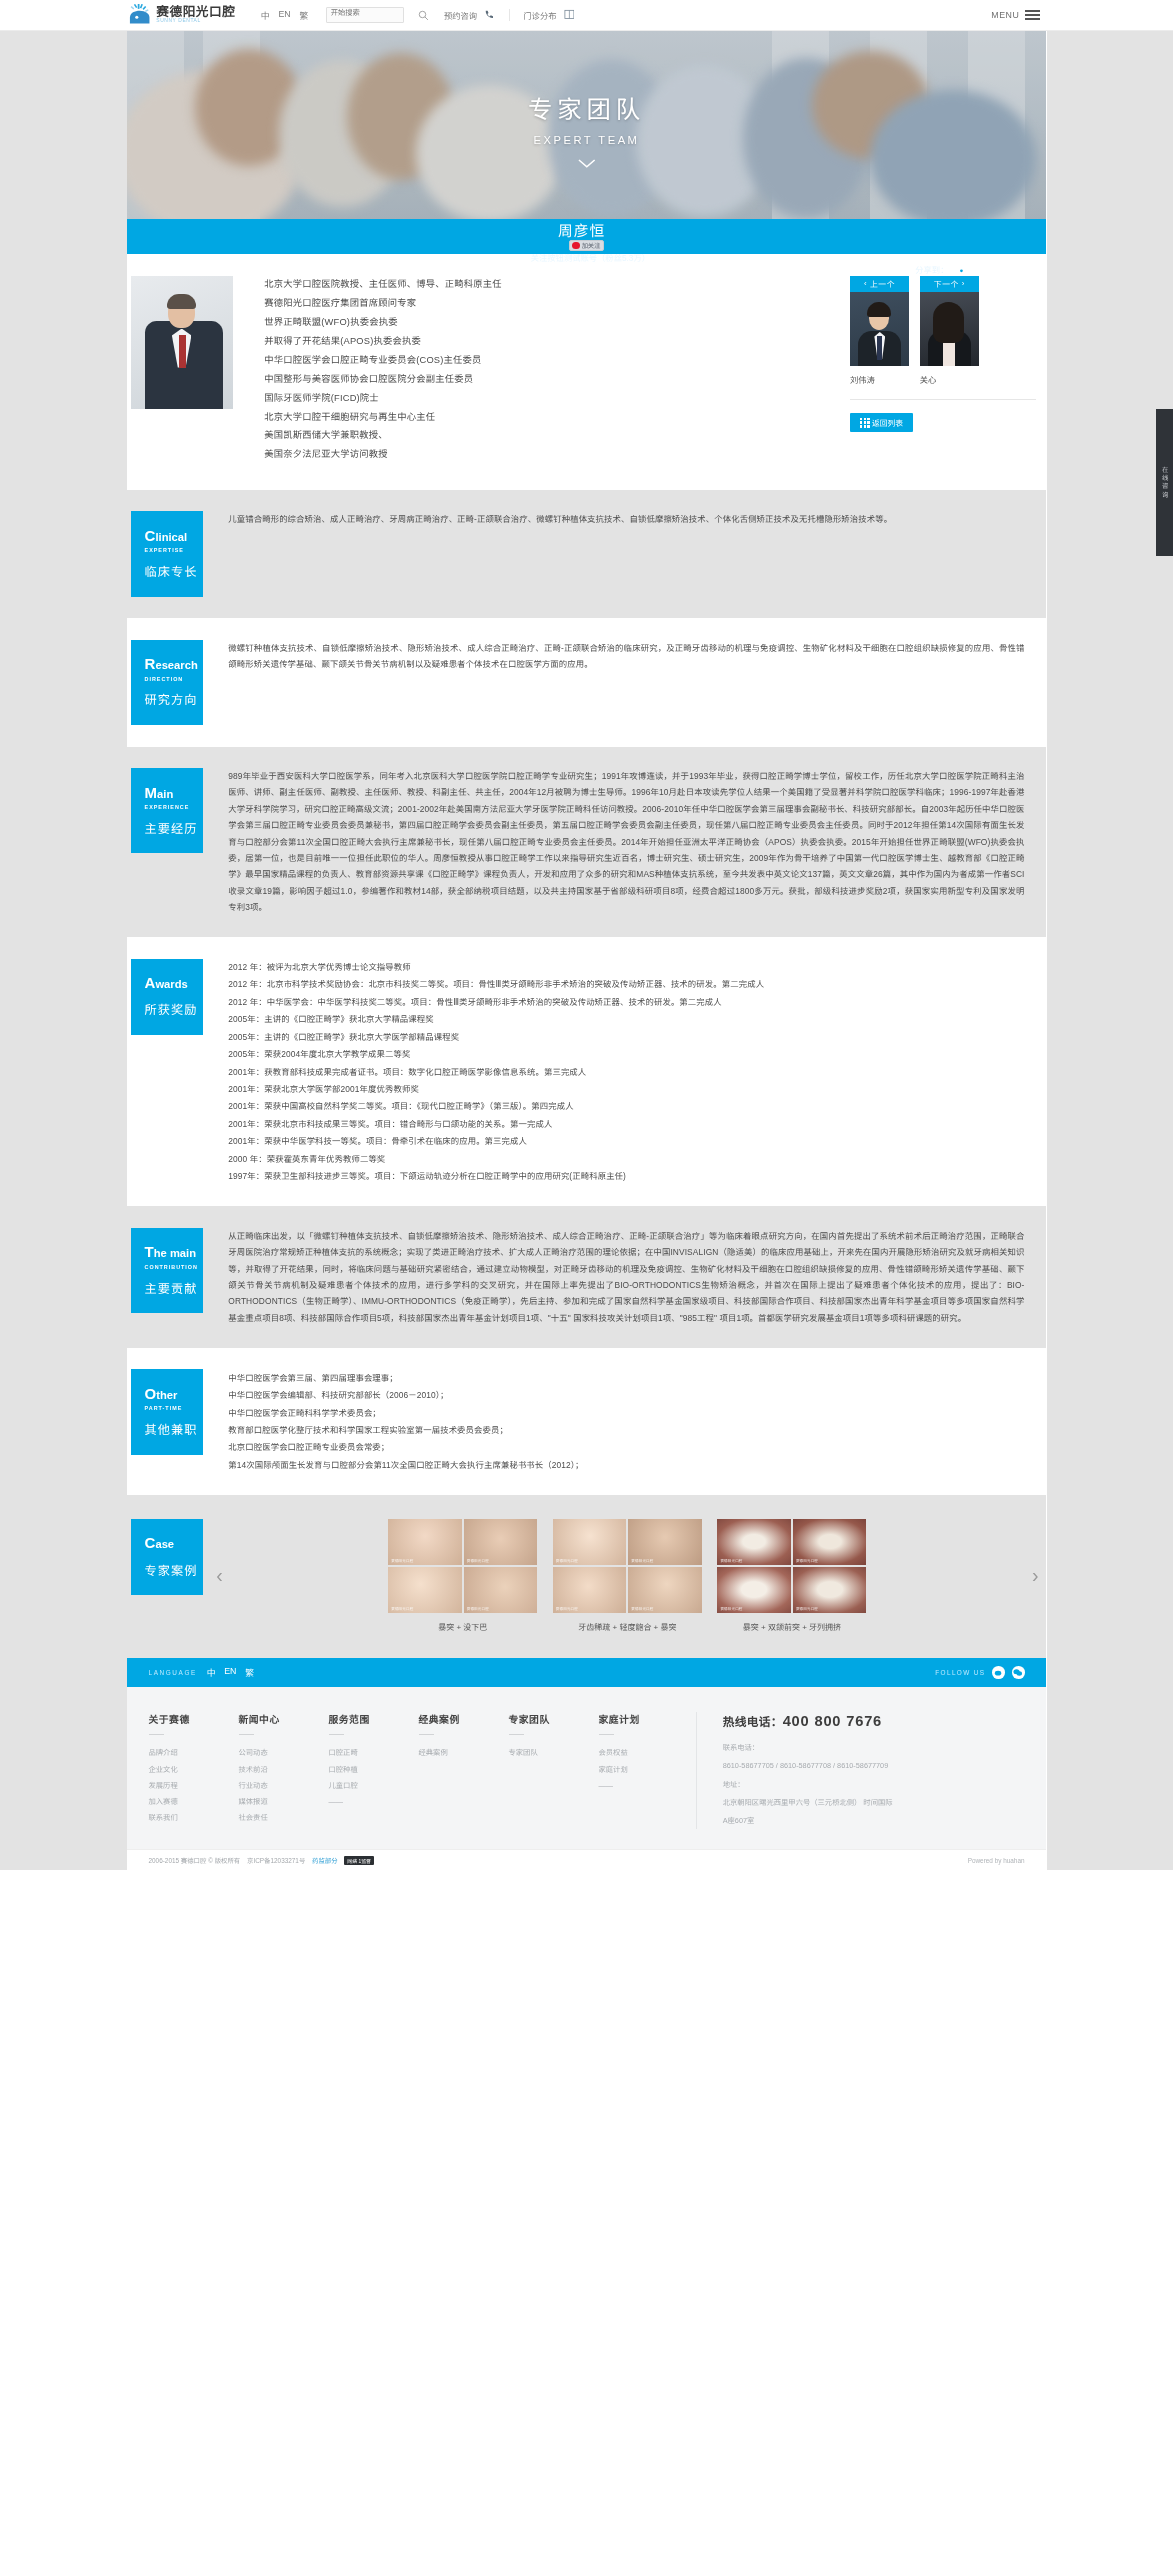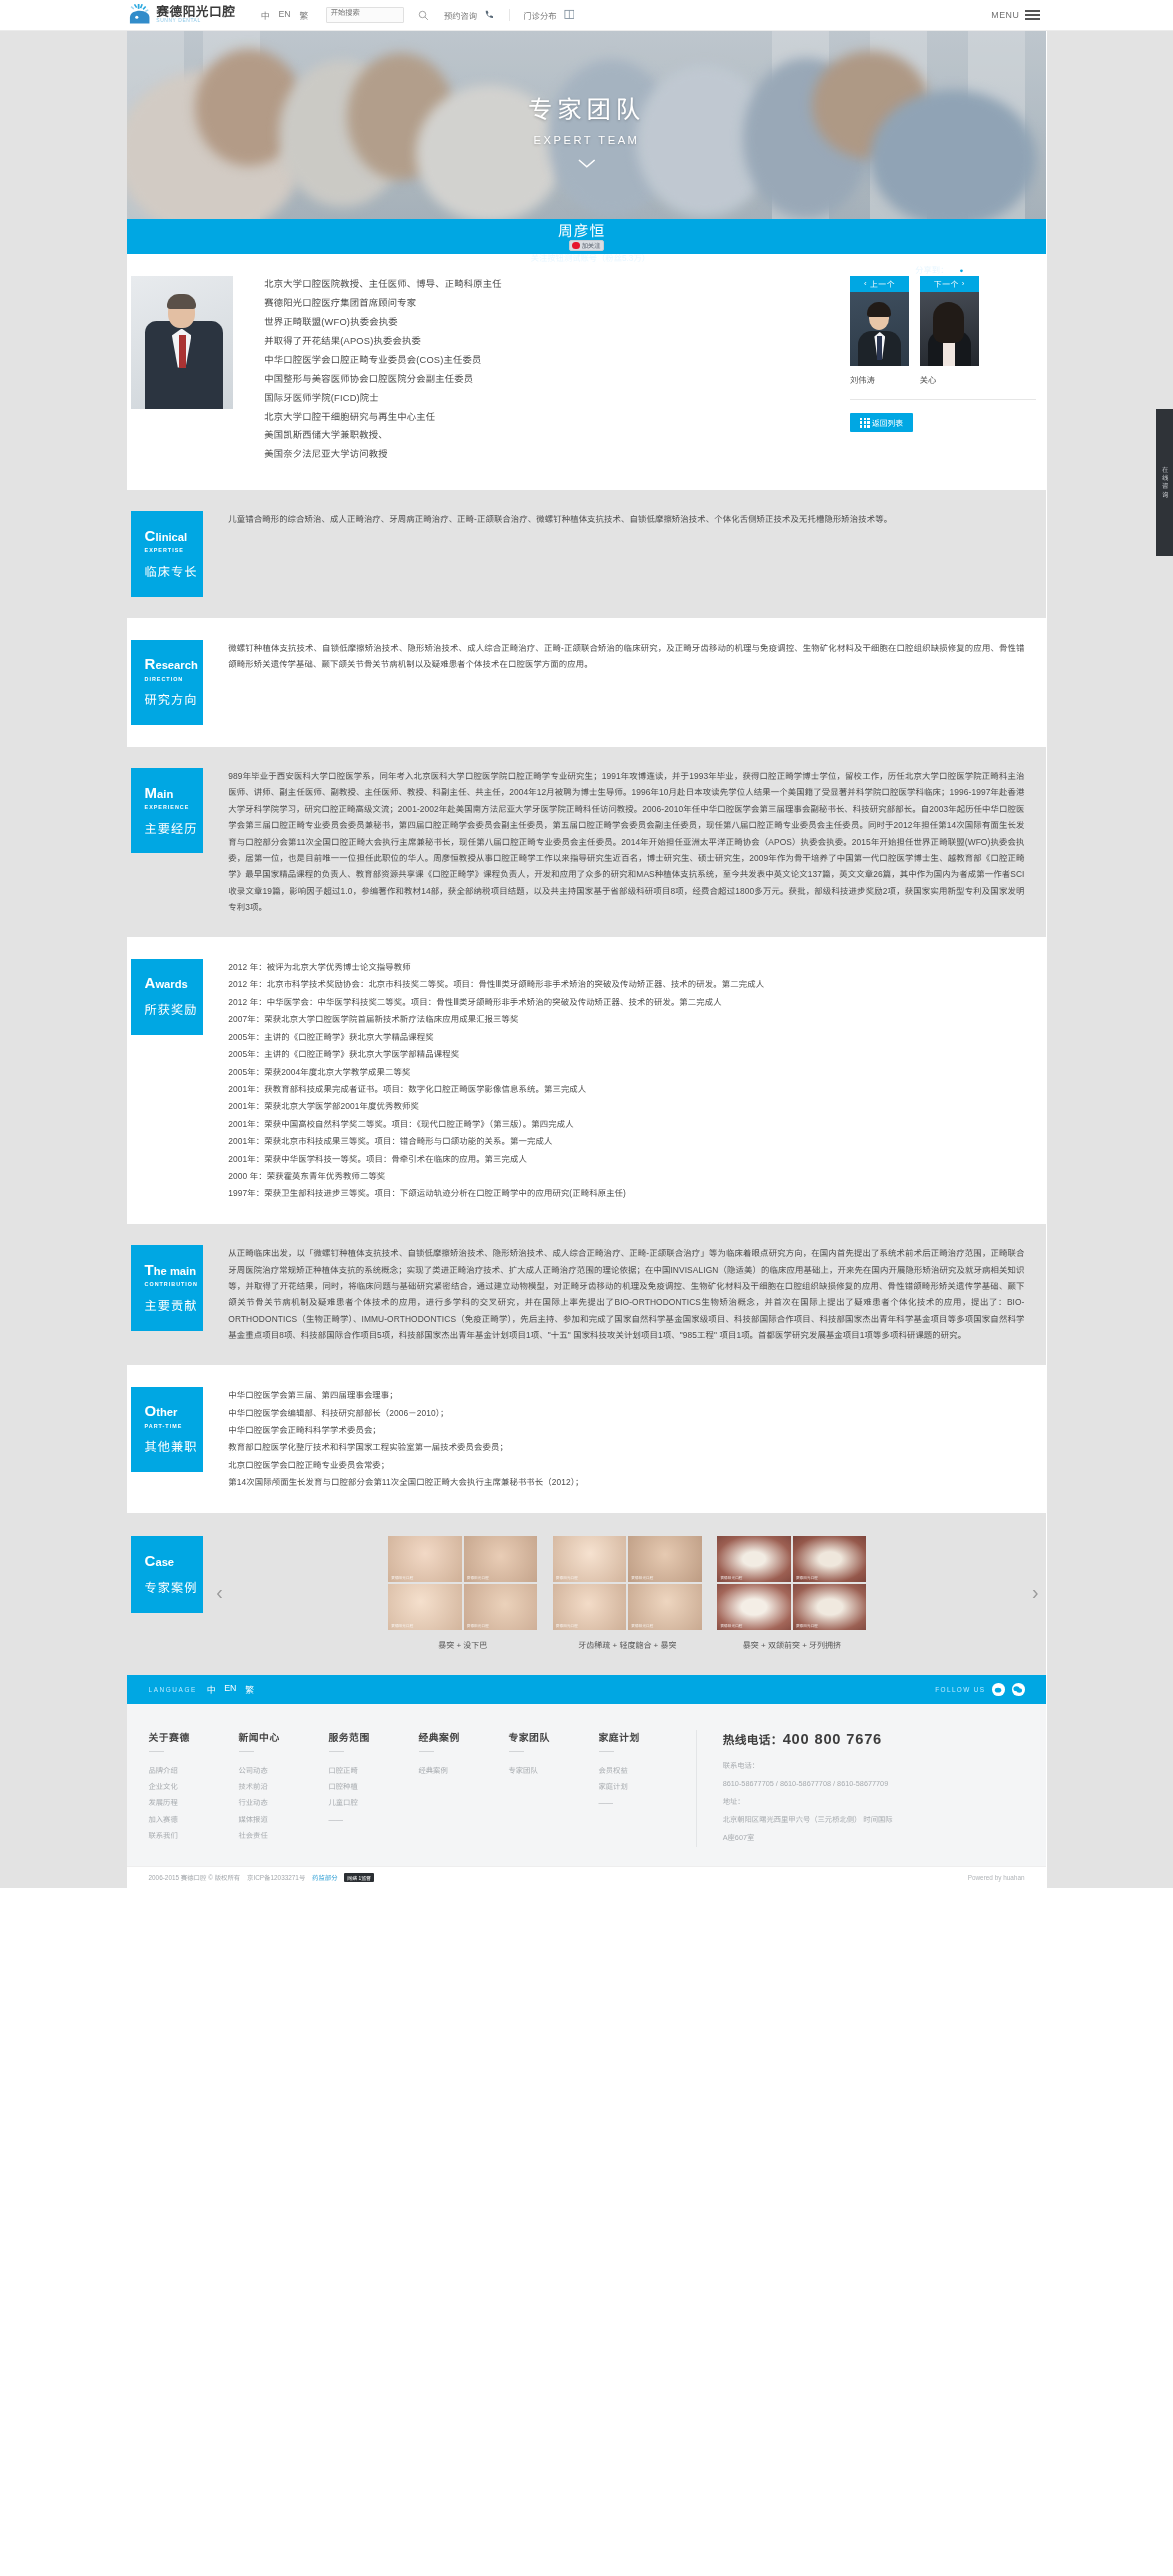--- a/index.html
+++ b/index.html
@@ -496,21 +496,20 @@
         <div class="badge">
           <div class="b-en"><b>A</b><span>wards</span></div>
           <div class="b-sub"></div>
           <div class="b-cn">所获奖励</div>
         </div>
         <div class="sec-body">
           <ul>
             <li>2012 年：被评为北京大学优秀博士论文指导教师</li>
             <li>2012 年：北京市科学技术奖励协会：北京市科技奖二等奖。项目：骨性Ⅲ类牙颌畸形非手术矫治的突破及传动矫正器、技术的研发。第二完成人</li>
             <li>2012 年：中华医学会：中华医学科技奖二等奖。项目：骨性Ⅲ类牙颌畸形非手术矫治的突破及传动矫正器、技术的研发。第二完成人</li>
-            <li>2007年：荣获北京大学口腔医学院首届新技术新疗法临床应用成果汇报三等奖</li>
             <li>2005年：主讲的《口腔正畸学》获北京大学精品课程奖</li>
             <li>2005年：主讲的《口腔正畸学》获北京大学医学部精品课程奖</li>
             <li>2005年：荣获2004年度北京大学教学成果二等奖</li>
             <li>2001年：获教育部科技成果完成者证书。项目：数字化口腔正畸医学影像信息系统。第三完成人</li>
             <li>2001年：荣获北京大学医学部2001年度优秀教师奖</li>
             <li>2001年：荣获中国高校自然科学奖二等奖。项目：《现代口腔正畸学》（第三版）。第四完成人</li>
             <li>2001年：荣获北京市科技成果三等奖。项目：错合畸形与口颌功能的关系。第一完成人</li>
             <li>2001年：荣获中华医学科技一等奖。项目：骨牵引术在临床的应用。第三完成人</li>
             <li>2000 年：荣获霍英东青年优秀教师二等奖</li>
             <li>1997年：荣获卫生部科技进步三等奖。项目：下颌运动轨迹分析在口腔正畸学中的应用研究(正畸科原主任)</li>

